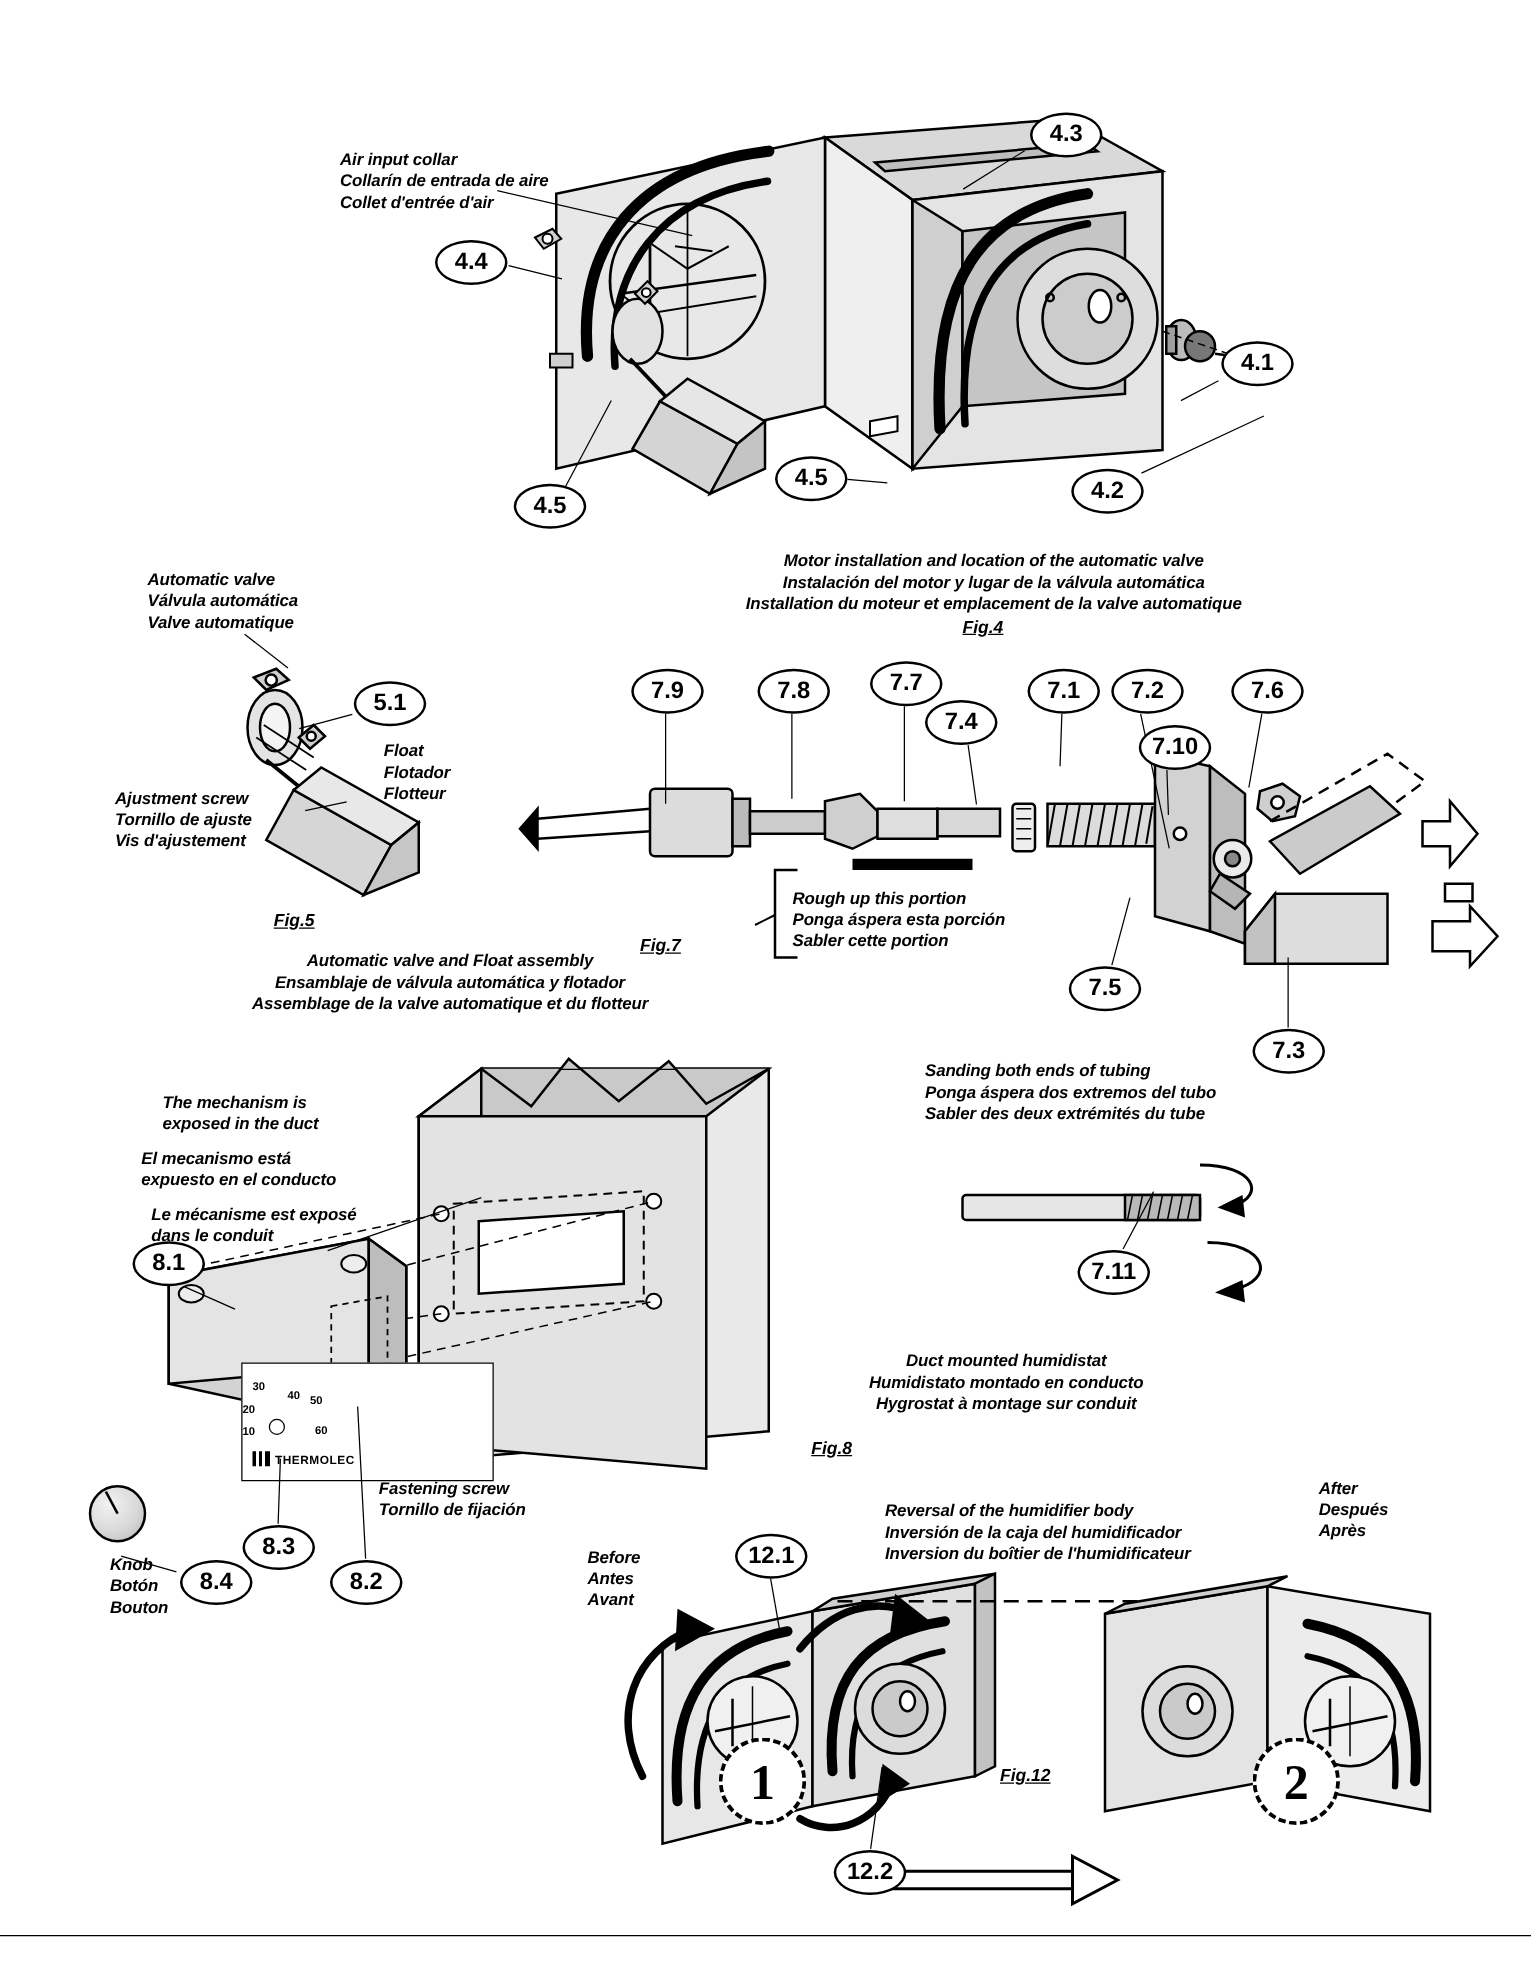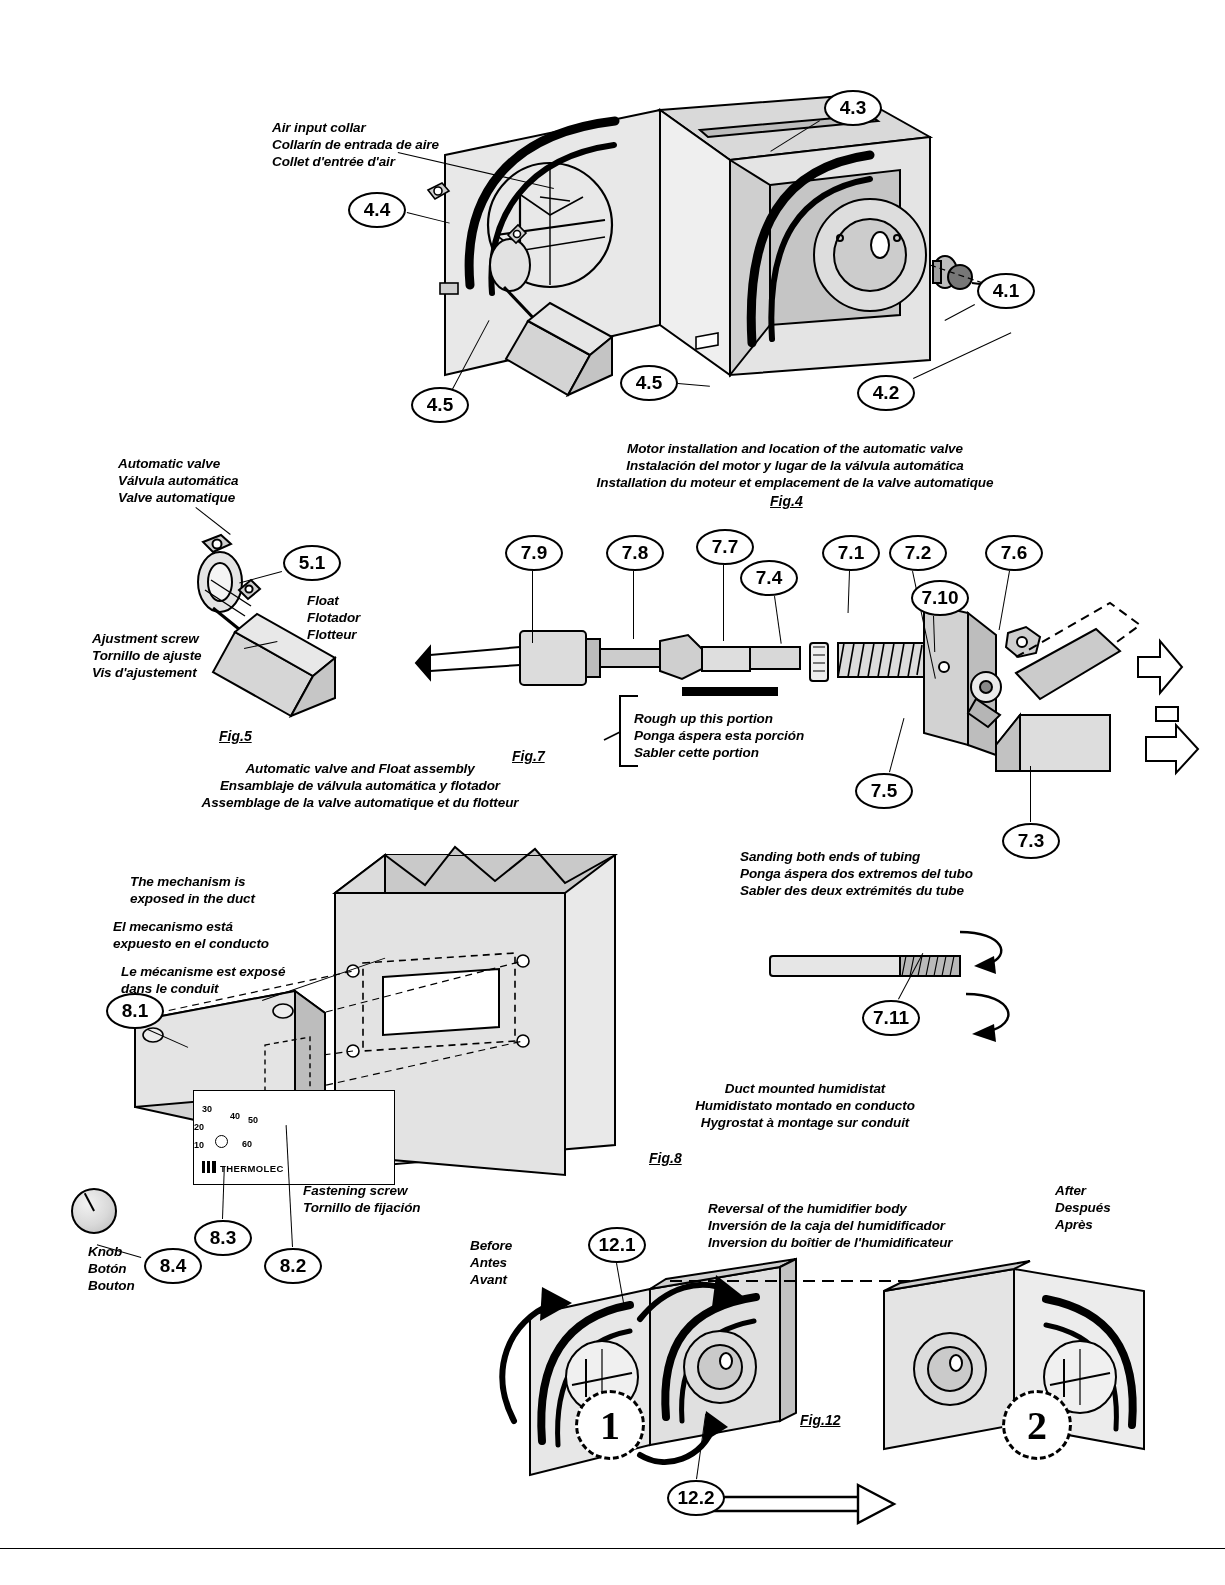--- a/index.html
+++ b/index.html
@@ -451,21 +451,21 @@
       <polygon points="170,200 215,192 215,246 170,254"></polygon>
     </g>
   </svg>
 
   <div class="humidistat-face" style="left:193px; top:1090px; width:202px; height:95px;">
     <span class="hd-num" style="left:0px; top:13px; width:26px; text-align:center;">30</span>
     <span class="hd-num" style="left:28px; top:8px; width:26px; text-align:center;margin-top:12px;">40</span>
     <span class="hd-num" style="left:-8px; top:31px; width:26px; text-align:center;">20</span>
     <span class="hd-num" style="left:46px; top:24px; width:26px; text-align:center;">50</span>
     <span class="hd-num" style="left:-8px; top:49px; width:26px; text-align:center;">10</span>
-    <span class="hd-num" style="left:40px; top:48px; width:26px; text-align:center;">60</span>
+    <span class="hd-num" style="left:50px; top:48px; width:26px; text-align:center;">60</span>
     <span class="hd-dial" style="left:21px; top:44px;"></span>
     <span class="hd-logo" style="left:8px; top:70px;"></span>
     <span class="hd-brand" style="left:26px; top:72px;">THERMOLEC</span>
   </div>
 
   <div class="knob" style="left:71px; top:1188px;"></div>
 
   <div class="cap" style="left:130px; top:873px; width:210px;">The mechanism is
 exposed in the duct</div>
   <div class="cap" style="left:121px; top:963px; width:240px;">Le mécanisme est exposé

